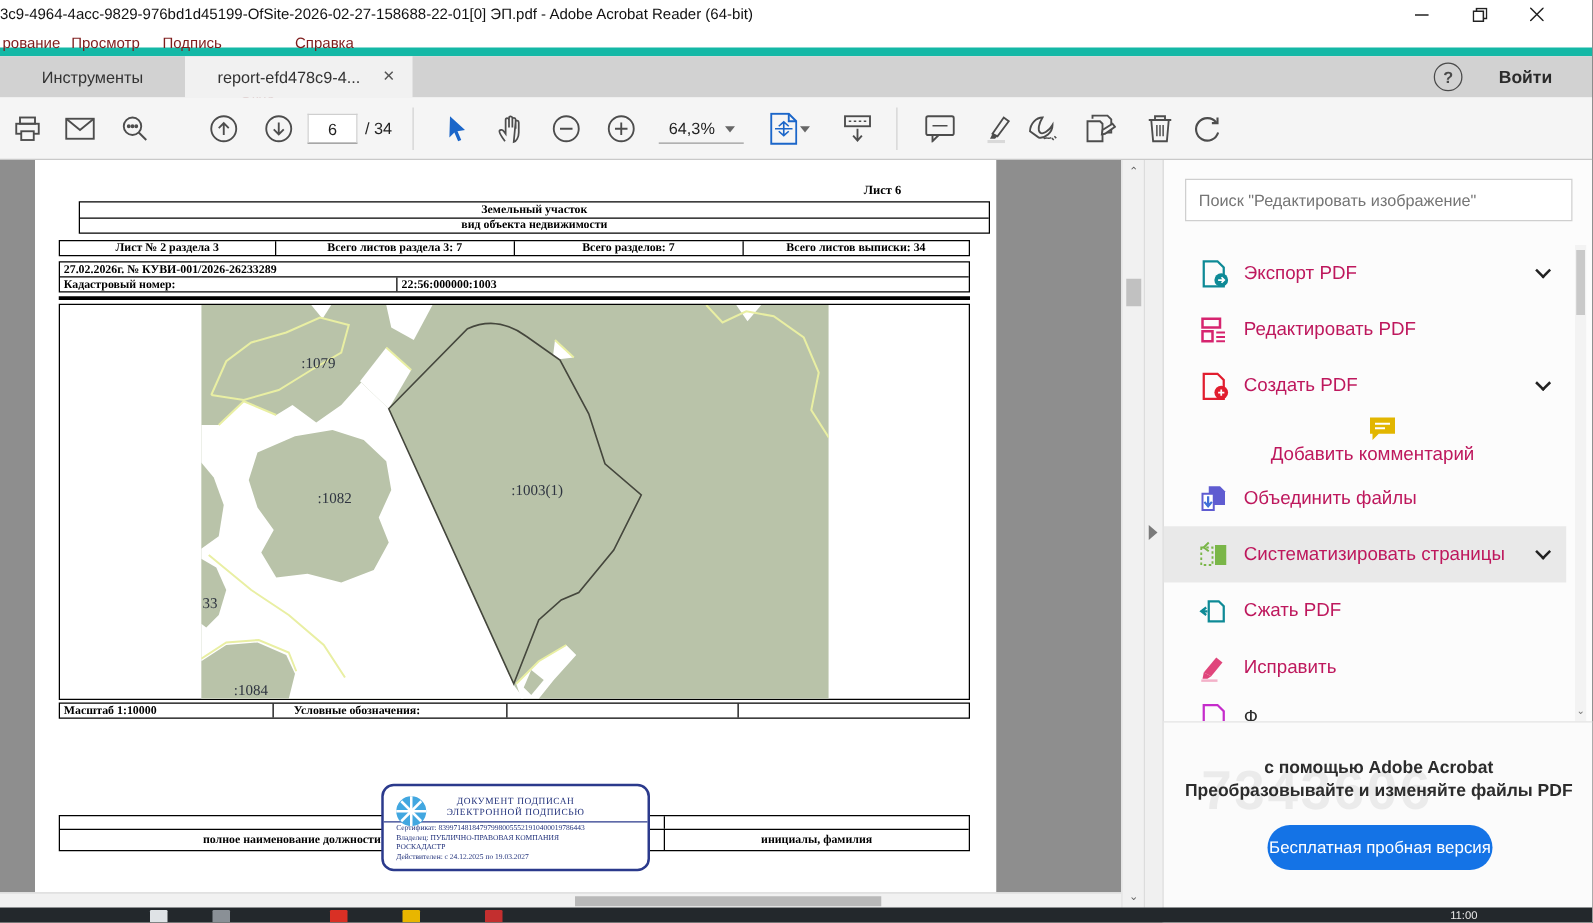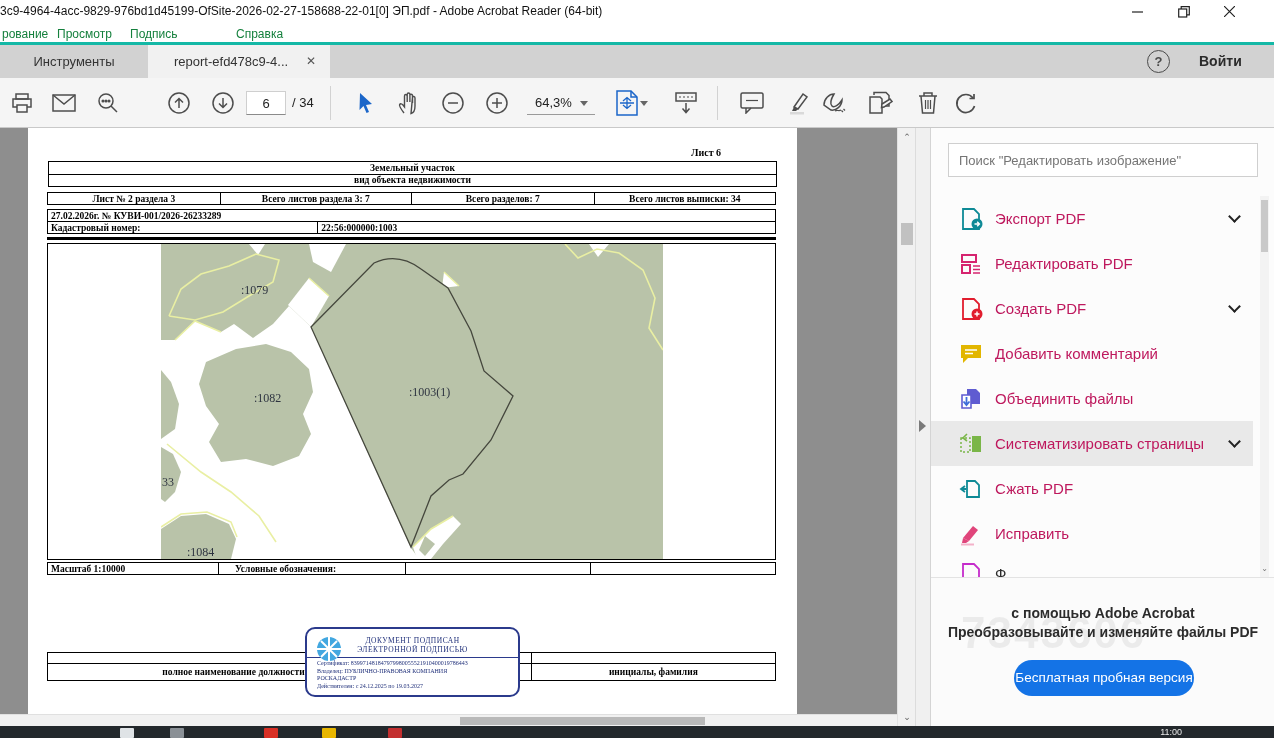--- a/index.html
+++ b/index.html
@@ -12,22 +12,22 @@
   .abs { position:absolute; }
 
   
   .titlebar { left:0; top:0; width:1274px; height:23px; background:#fff; color:#111;
     font-size:12px; line-height:23px; white-space:nowrap; overflow:hidden; }
   .titlebar .title { position:absolute; left:0; top:0; }
   .winbtn { position:absolute; top:0; width:46px; height:23px; text-align:center; color:#222; cursor:pointer; }
   .winbtn svg { margin-top:6px; }
 
   
-  .menubar { left:0; top:23px; width:1274px; height:22px; background:#fff; border-bottom:3px solid #14b8a6;
-    font-size:12px; color:#15803d; }
+  .menubar { left:0; top:23px; width:1274px; height:22px; background:#fff; border-bottom:7px solid #14b8a6;
+    font-size:12px; color:#7f1d1d; }
   .menubar .mitem { position:absolute; top:0; height:22px; line-height:22px; padding:0 2px; }
 
   
   .tabbar { left:0; top:45px; width:1274px; height:33px; background:#d2d2d2; font-size:13px; color:#333; }
   .tab-tools { position:absolute; left:0; top:0; width:148px; height:33px; line-height:33px; text-align:center; }
   .tab-doc { position:absolute; left:148px; top:0; width:182px; height:33px; line-height:33px;
     background:#f1f1f1; text-align:left; padding-left:26px; }
   .tab-close { position:absolute; right:14px; top:0; height:33px; line-height:33px; font-size:12px; color:#555; }
   .help-circle { position:absolute; left:1147px; top:50px; width:23px; height:23px; border:1.6px solid #4a4a4a;
     border-radius:50%; text-align:center; line-height:21px; font-size:13px; color:#4a4a4a; font-weight:bold; }
@@ -268,21 +268,21 @@
           <path d="M15.5 7.5 H20 V3" stroke-width="1.7"></path>
         </svg>
     </div>
   </div>
 
   <div class="abs docarea">
     <div class="page doc-serif">
 
       <div class="abs" style="left:663px;top:19px;font-size:10px;font-weight:bold;">Лист 6</div>
 
-      <div class="drow" style="left:20px;top:33px;width:729px;height:26px;flex-direction:column;">
+      <div class="drow" style="left:35px;top:33px;width:729px;height:26px;flex-direction:column;">
         <div class="dcell" style="width:100%;height:13px;border-right:none;border-bottom:1px solid #000;">Земельный участок</div>
         <div class="dcell" style="width:100%;height:12px;border-right:none;">вид объекта недвижимости</div>
       </div>
 
       <div class="drow" style="left:19px;top:64px;width:729px;height:13px;">
         <div class="dcell" style="width:173px;">Лист № 2 раздела 3</div>
         <div class="dcell" style="width:192px;">Всего листов раздела 3: 7</div>
         <div class="dcell" style="width:183px;">Всего разделов: 7</div>
         <div class="dcell" style="width:181px;">Всего листов выписки: 34</div>
       </div>
@@ -416,21 +416,21 @@
     <div class="pitem" style="top:158px;">
       <svg class="picon" viewBox="0 0 24 24">
           <path d="M4 2 H15 L20 7 V22 H4 Z" fill="none" stroke="#e11d2e" stroke-width="1.8"></path>
           <circle cx="18" cy="17" r="5.5" fill="#e11d2e"></circle>
           <path d="M18 14.5 V19.5 M15.5 17 H20.5" stroke="#fff" stroke-width="1.4"></path>
         </svg>
       <span class="plabel">Создать PDF</span>
       <span class="pchev chev"></span>
     </div>
 
-    <div class="pitem" style="top:203px;">
+    <div class="pitem" style="top:203px;flex-direction:column;">
       <svg class="picon" viewBox="0 0 24 24">
           <path d="M2 3 H22 V16 H9 L4 21 V16 H2 Z" fill="#e2b600"></path>
           <path d="M6 8 H18 M6 11.5 H14" stroke="#fff" stroke-width="1.6"></path>
         </svg>
       <span class="plabel">Добавить комментарий</span>
     </div>
 
     <div class="pitem" style="top:248px;">
       <svg class="picon" viewBox="0 0 24 24">
           <path d="M8 2 H17 L21 6 V17 H8 Z" fill="#5f5cd1"></path>

